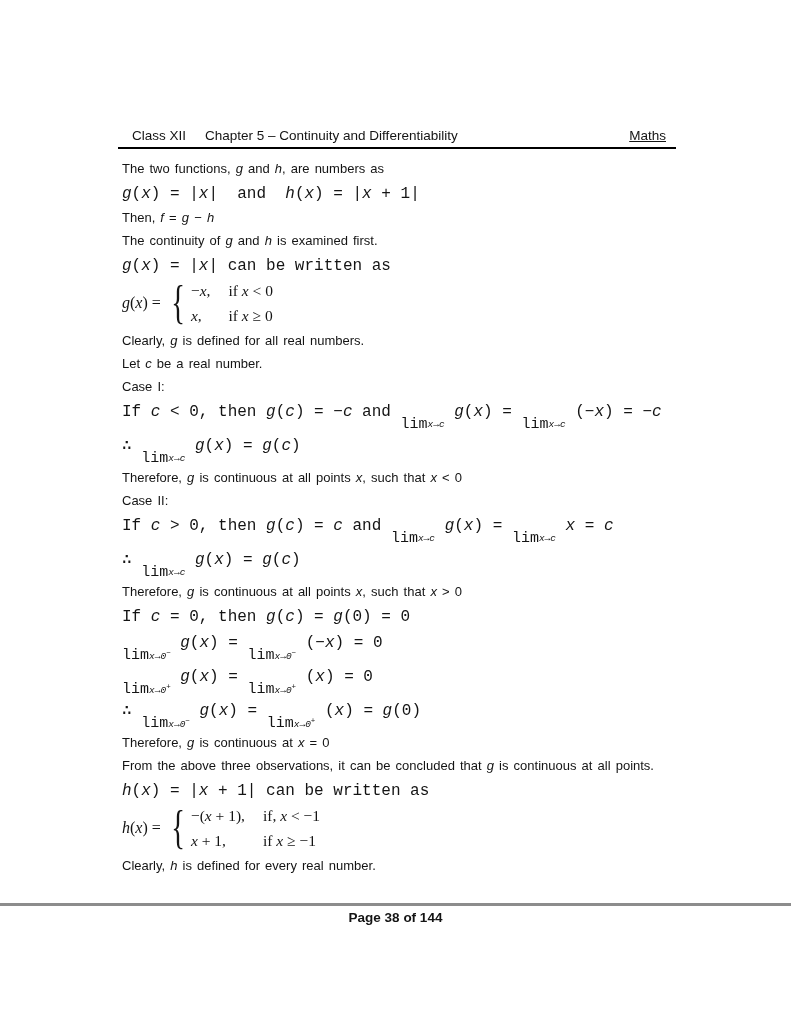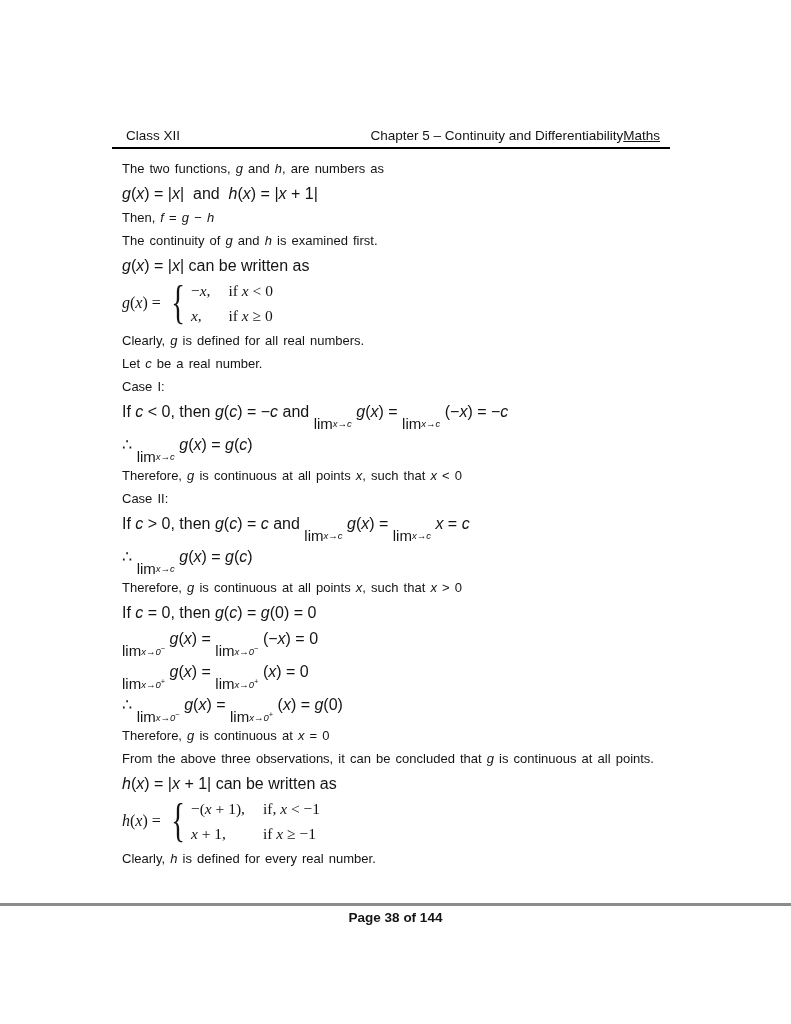--- a/index.html
+++ b/index.html
@@ -6,39 +6,39 @@
     --ink:#141414; --rule-dark:#000; --rule-gray:#8c8c8c; --paper:#fff;
   }
   html,body{margin:0;padding:0;}
   .page{
     position:relative; width:791px; height:1024px; background:var(--paper);
     color:var(--ink); font-family:"Liberation Sans","DejaVu Sans",sans-serif;
     overflow:hidden;
   }
   
   .header{
-    position:absolute; top:127px; left:112px; width:558px;
+    position:absolute; top:127px; left:118px; width:558px;
     border-bottom:2px solid var(--rule-dark);
   }
   .header-row{
     display:flex; align-items:baseline; font-size:13.5px; line-height:17px;
     padding:0 10px 3px 14px;
   }
   .header-row .h-left{white-space:nowrap;}
-  .header-row .h-center{flex:1; text-align:right; white-space:nowrap;}
+  .header-row .h-center{flex:1; text-align:left; white-space:nowrap;margin-left:19px;}
   .header-row .h-right{white-space:nowrap;text-decoration:underline;}
   
   .doc-body{position:absolute; top:159px; left:122px; width:558px;}
   .para{
     font-size:13px; line-height:19px; margin:0 0 4px; white-space:pre;
     word-spacing:1.5px;
   }
   .para .it{font-style:italic;}
   .math-line{
-    font-family:Liberation Sans, sans-serif;
+    font-family:Liberation Mono, monospace;
     font-size:16px; line-height:24px; margin:0 0 2px; white-space:pre;
   }
   .math-line .it,.cases .it{font-style:italic;}
   .lim{
     display:inline-flex; flex-direction:row; align-items:center;
     vertical-align:-0.75em; line-height:1;
   }
   .lim-word{font-size:15px; line-height:15px; font-style:normal;}
   .lim-sub{font-size:9.5px; line-height:10px; font-style:italic; white-space:nowrap;}
   .lim-sub sup{font-size:7.5px; font-style:normal;}

